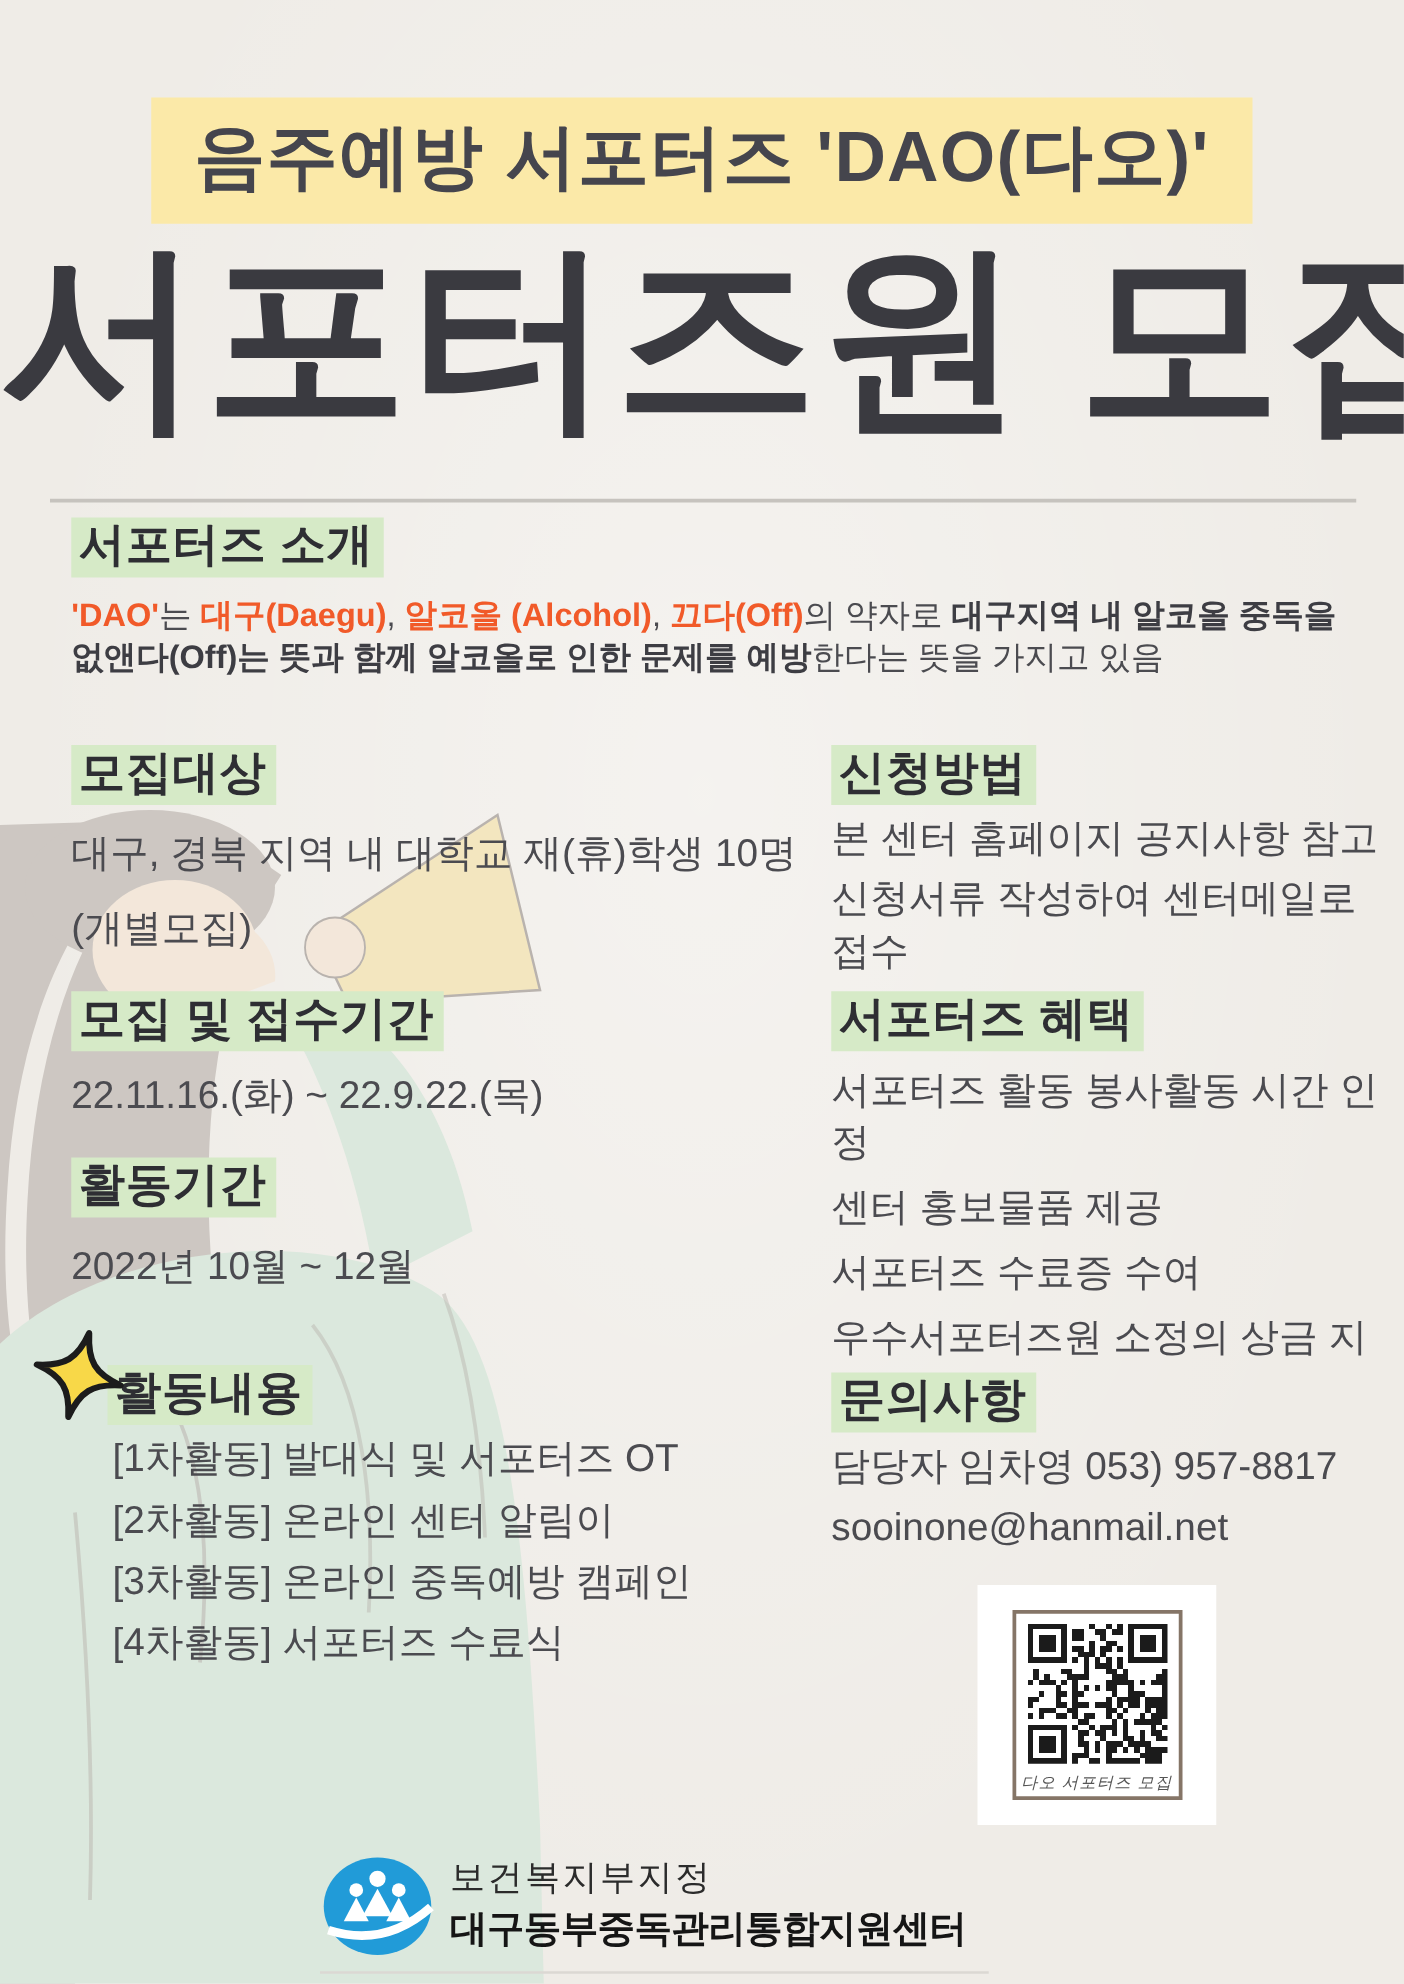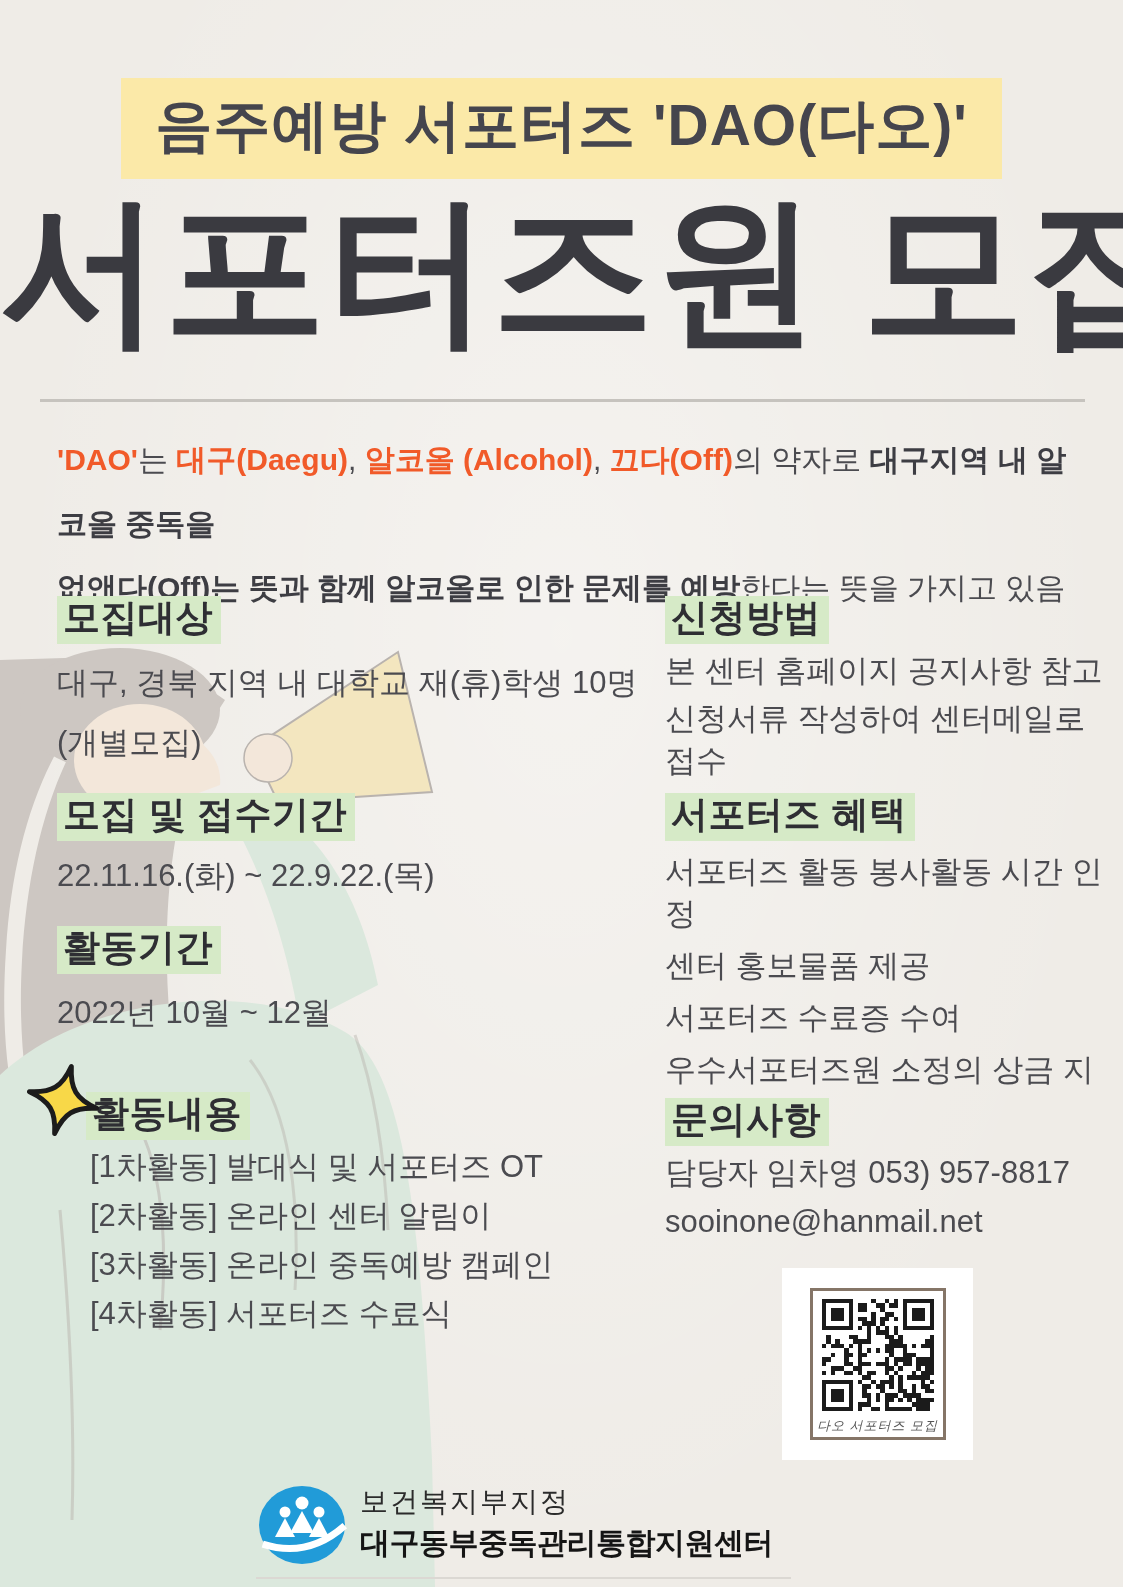--- a/index.html
+++ b/index.html
@@ -39,21 +39,21 @@
     white-space:nowrap;
   }
   .divider{position:absolute;left:40px;top:399px;width:1045px;height:3px;background:var(--divider);z-index:2;}
   .hl{
     display:inline-block;background:var(--green-highlight);
     font-size:37px;font-weight:800;color:var(--header-text);
     padding:1px 8px 4px 6px;letter-spacing:0.5px;line-height:1.15;
   }
   .intro{position:absolute;left:57px;top:414px;width:1015px;z-index:2;}
   .intro-text{
-    margin-top:14px;font-size:30px;line-height:64px;color:var(--body-text);
+    margin-top:14px;font-size:26px;line-height:33px;color:var(--body-text);
   }
   .seg-orange{color:var(--orange-accent);font-weight:700;}
   .seg-bold{font-weight:700;color:#3d3d43;}
   .sec{position:absolute;z-index:2;}
   .sec-line{font-size:31px;line-height:42px;color:var(--body-text);}
   .sec-target{left:57px;top:596px;}
   .sec-target .sec-line{margin-top:18px;}
   .sec-apply{left:665px;top:596px;}
   .sec-apply .sec-line{margin-top:6px;}
   .sec-apply .sec-line:first-of-type{margin-top:12px;}
@@ -121,20 +121,21 @@
 
   <div class="banner">
     <div class="banner-inner">음주예방 서포터즈 'DAO(다오)'</div>
   </div>
 
   <h1 class="title">서포터즈원 모집</h1>
 
   <div class="divider"></div>
 
   <section class="intro">
+    <span class="hl">서포터즈 소개</span>
     <p class="intro-text"><span class="seg-orange">'DAO'</span><span>는 </span><span class="seg-orange">대구(Daegu)</span><span>, </span><span class="seg-orange">알코올 (Alcohol)</span><span>, </span><span class="seg-orange">끄다(Off)</span><span>의 약자로 </span><span class="seg-bold">대구지역 내 알코올 중독을</span><br><span class="seg-bold">없앤다(Off)는 뜻과 함께 알코올로 인한 문제를 예방</span><span>한다는 뜻을 가지고 있음</span></p>
   </section>
 
   <section class="sec sec-target">
     <div class="sec-h"><span class="hl">모집대상</span></div>
     <div class="sec-line">대구, 경북 지역 내 대학교 재(휴)학생 10명</div>
     <div class="sec-line">(개별모집)</div>
   </section>
 
   <section class="sec sec-period">

